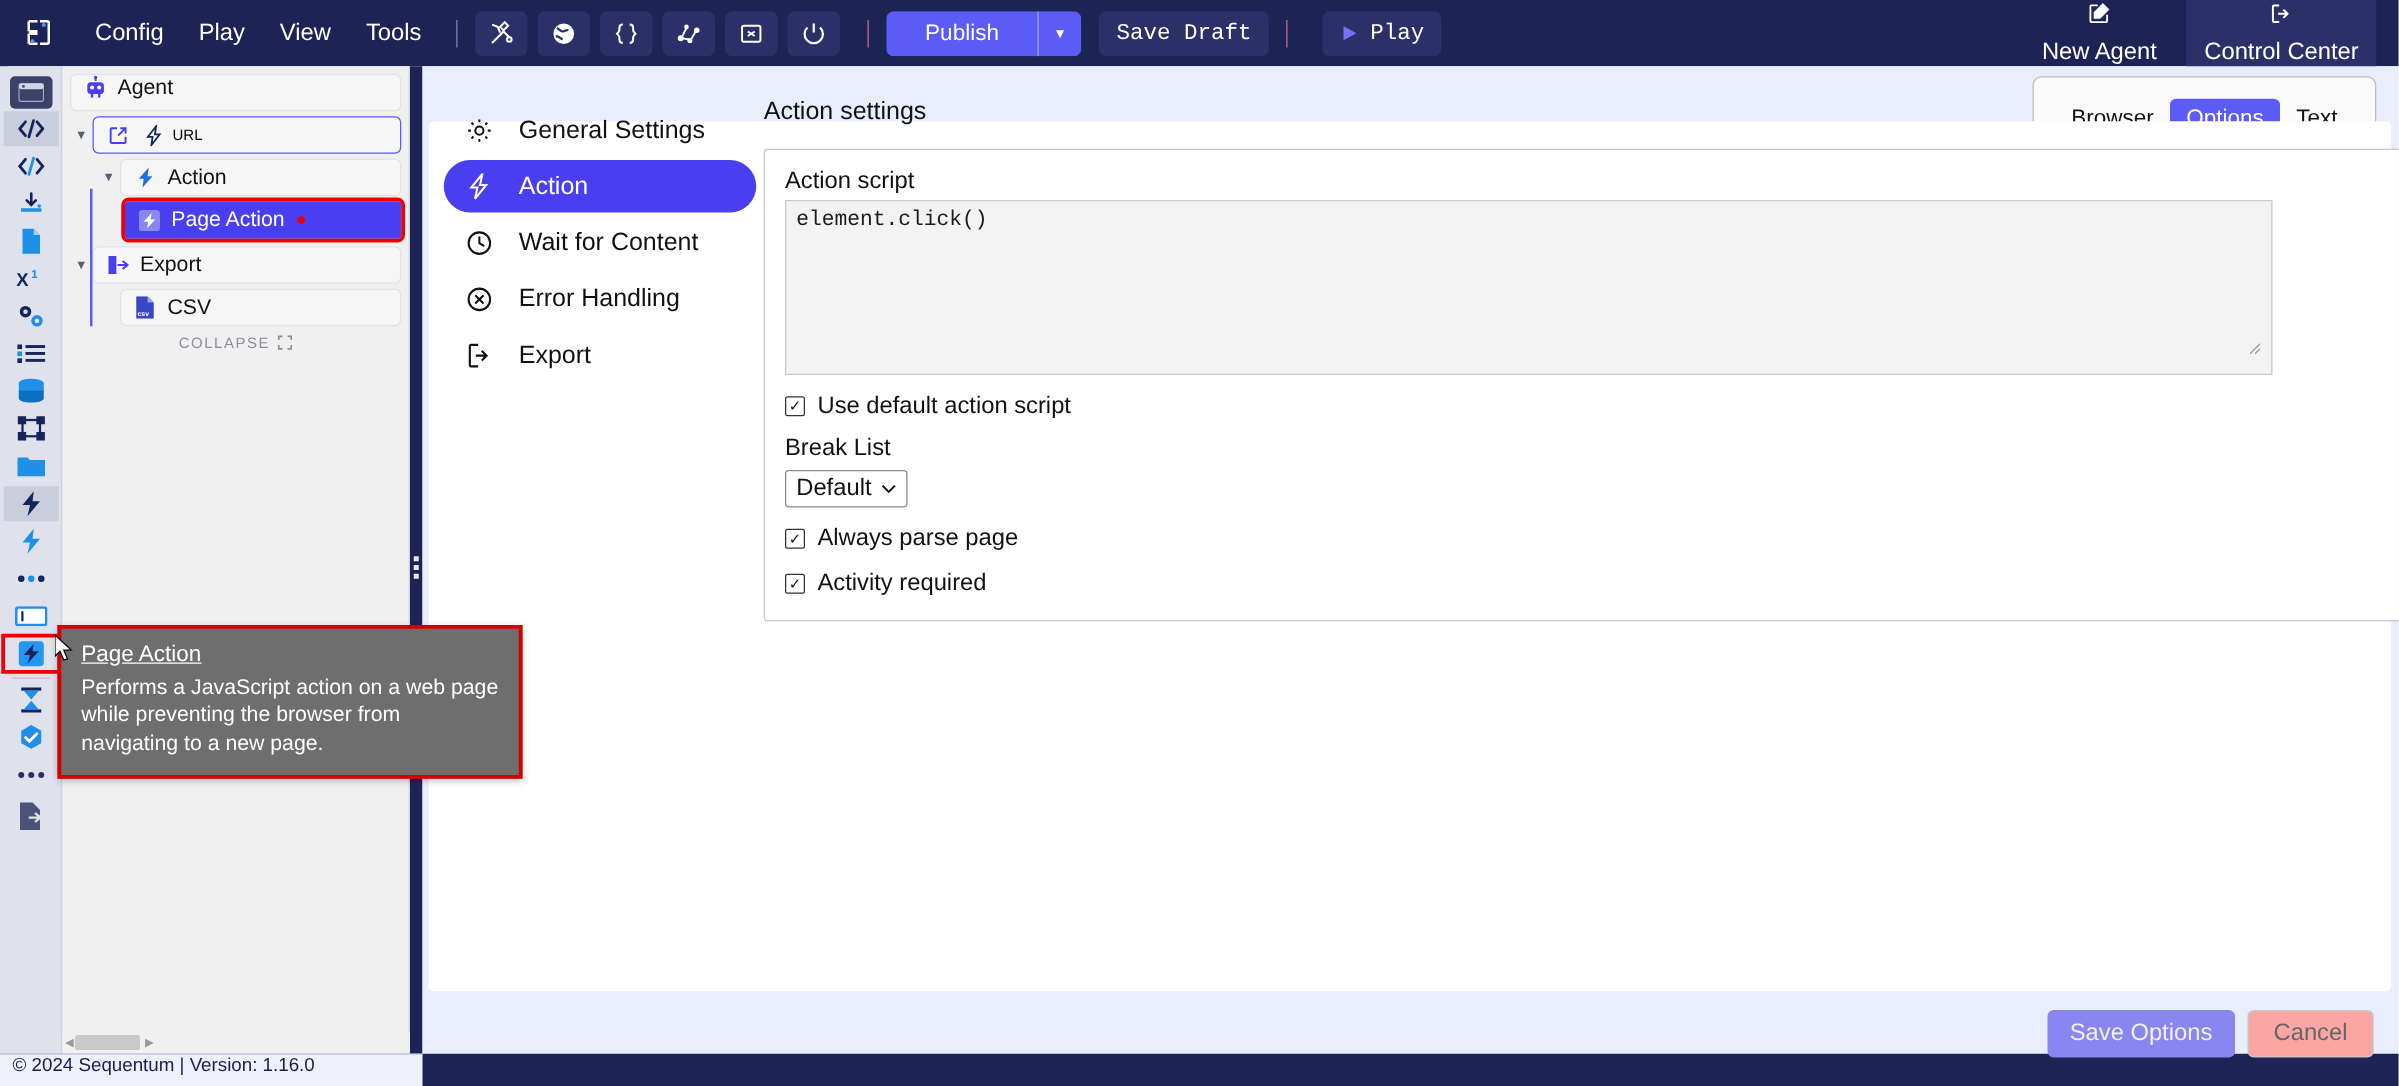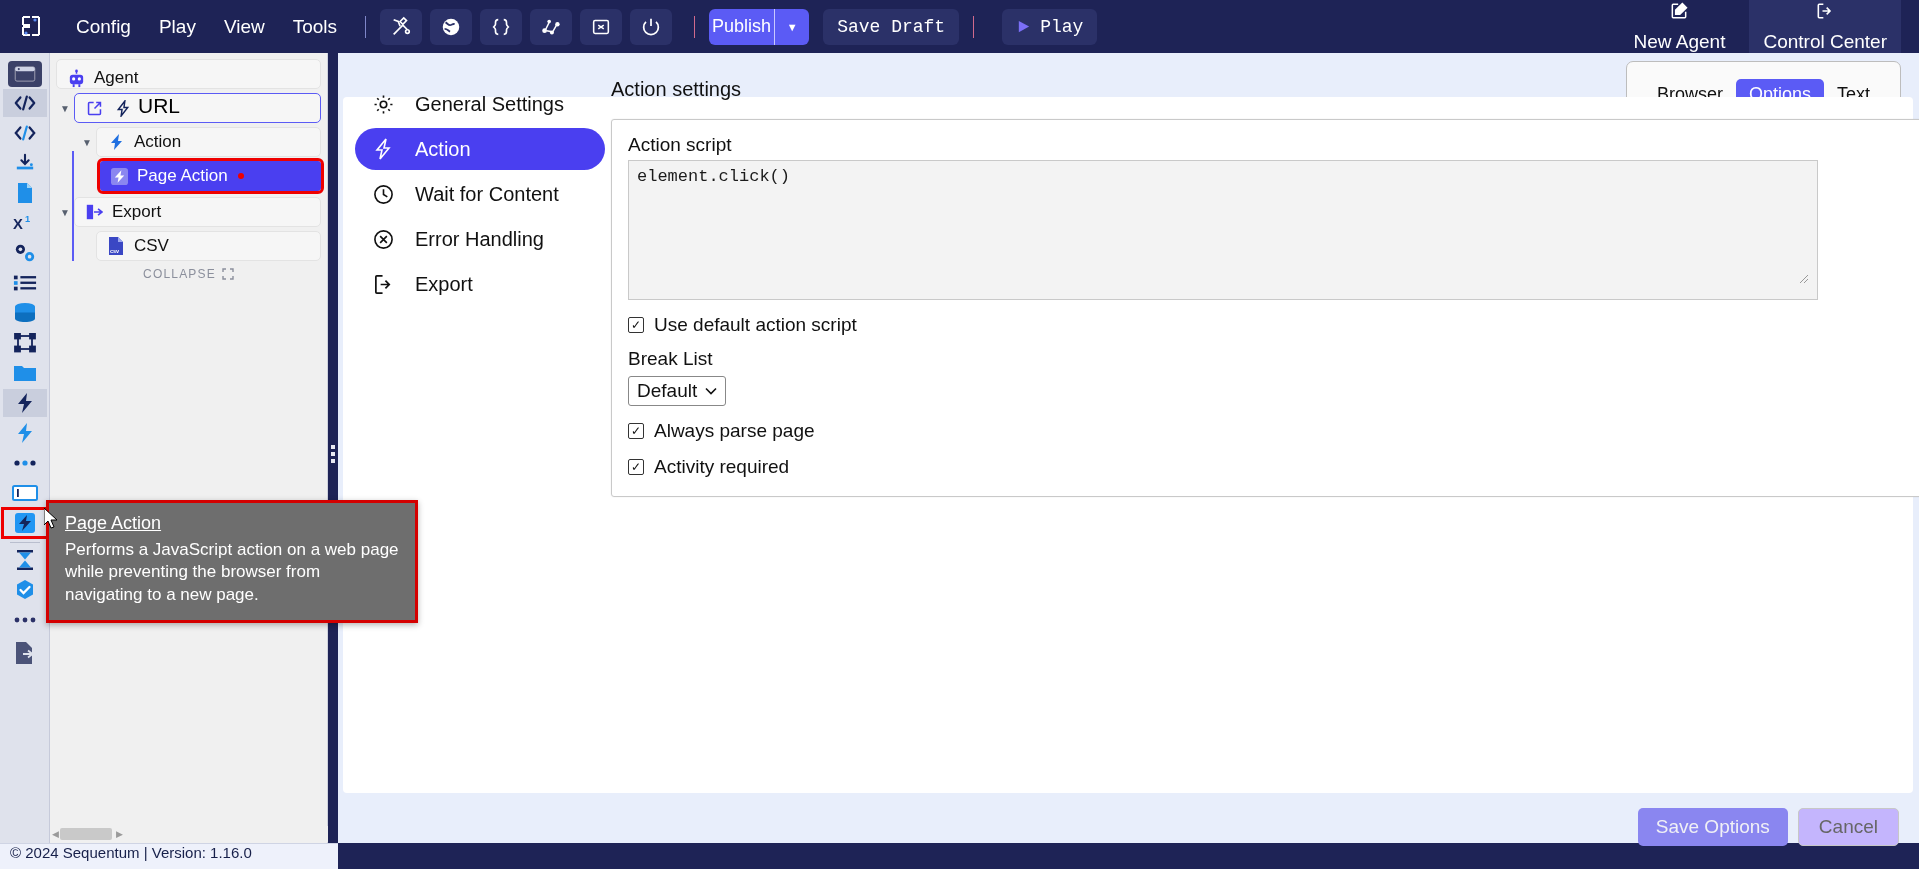--- a/index.html
+++ b/index.html
@@ -26,21 +26,21 @@
   .vsep { width:1px; height:22px; background:#7f86c9; margin: 0 14px; }
   .vsep.pink { background:#d06a8c; }
   .icon-btn {
     width:42px; height:36px; background:#2b3168; border-radius:6px;
     display:flex; align-items:center; justify-content:center;
     margin-right:8px; cursor:default;
   }
   .publish-group { display:flex; align-items:stretch; height:36px; border-radius:6px; overflow:hidden; }
   .publish-main {
     background:#5b5bf5; color:#fff; font-size:18px; display:flex; align-items:center;
-    padding: 0 3px; cursor:default;
+    padding: 0 31px; cursor:default;
   }
   .publish-sep { width:1px; background:#c9c9ff; }
   .publish-caret {
     background:#5b5bf5; color:#fff; width:34px; display:flex; align-items:center; justify-content:center;
     font-size:11px; cursor:default;
   }
   .tbtn {
     background:#2b3168; color:#fff; font-size:18px; height:36px; border-radius:6px;
     display:flex; align-items:center; padding: 0 14px; margin-left:14px; cursor:default;font-family:Liberation Mono, monospace;
   }
@@ -66,33 +66,33 @@
   .rail-item.sel { background:#c9cedd; }
   .rail-item.highlight { outline:3px solid #ee0000; outline-offset:-1px; z-index:4; }
   .rail-sep { width:30px; height:1px; background:#b9bece; margin:3px 0; }
 
   
   .treepanel {
     position:absolute; left:50px; top:53px; width:278px; height:790px;
     background:#f0f0f0; border-right:1px solid #cfd2dd;
   }
   .tree-row {
-    display:flex; align-items:flex-end; height:30px; margin: 3px 6px 3px 6px;
+    display:flex; align-items:flex-start; height:30px; margin: 3px 6px 3px 6px;
     border-radius:5px; background:#f6f6f6; border:1px solid #e3e3e3;
     font-size:17px; color:#111; padding-left:8px; cursor:default;
   }
   .tree-toggle {
     width:18px; min-width:18px; display:flex; align-items:center; justify-content:center;
     color:#57606f; font-size:10px; cursor:default;
   }
   .ti { width:22px; min-width:22px; display:flex; align-items:center; justify-content:center; margin-right:7px; }
   .row-wrap { display:flex; align-items:center; }
   .node-url {
-    flex:1; display:flex; height:30px; border:1.5px solid #5b5bf5;
-    border-radius:5px; background:#f6f6f6; padding-left:8px; font-size:21px;
+    flex:1; display:flex; align-items:center; height:30px; border:1.5px solid #5b5bf5;
+    border-radius:5px; background:#f6f6f6; padding-left:8px; font-size:12px;
   }
   .node-plain {
     flex:1; display:flex; align-items:center; height:30px; border:1px solid #e3e3e3;
     border-radius:5px; background:#f6f6f6; padding-left:8px; font-size:17px; color:#111;
   }
   .node-selected {
     flex:1; display:flex; align-items:center; height:30px;
     background:#4a3ff0; color:#fff; border-radius:4px; padding-left:8px; font-size:17px;
   }
   .sel-outline { outline:3px solid #ee0000; outline-offset:0px; border-radius:3px; }
@@ -174,21 +174,21 @@
     margin-top:6px; display:inline-flex; align-items:center; gap:8px;
     border:1px solid #888; border-radius:3px; background:#fff;
     padding:3px 8px; font-size:19px; color:#111; cursor:default;
   }
   .footer-btns { position:absolute; right:20px; top:808px; display:flex; gap:10px; z-index:5; }
   .btn-primary {
     background:#8a86f0; color:#f0f0f5; font-size:19px; padding:7px 18px;
     border-radius:5px; border:none; cursor:default;
   }
   .btn-ghost {
-    background:#c4b5fd; color:#666; font-size:19px; padding:7px 20px;
+    background:#fca5a5; color:#666; font-size:19px; padding:7px 20px;
     border:1px solid #c7c7c7; border-radius:5px; cursor:default;
   }
   svg { display:block; }
 </style>
 </head>
 <body>
 
 <div class="app">
 
   <div class="topbar">

